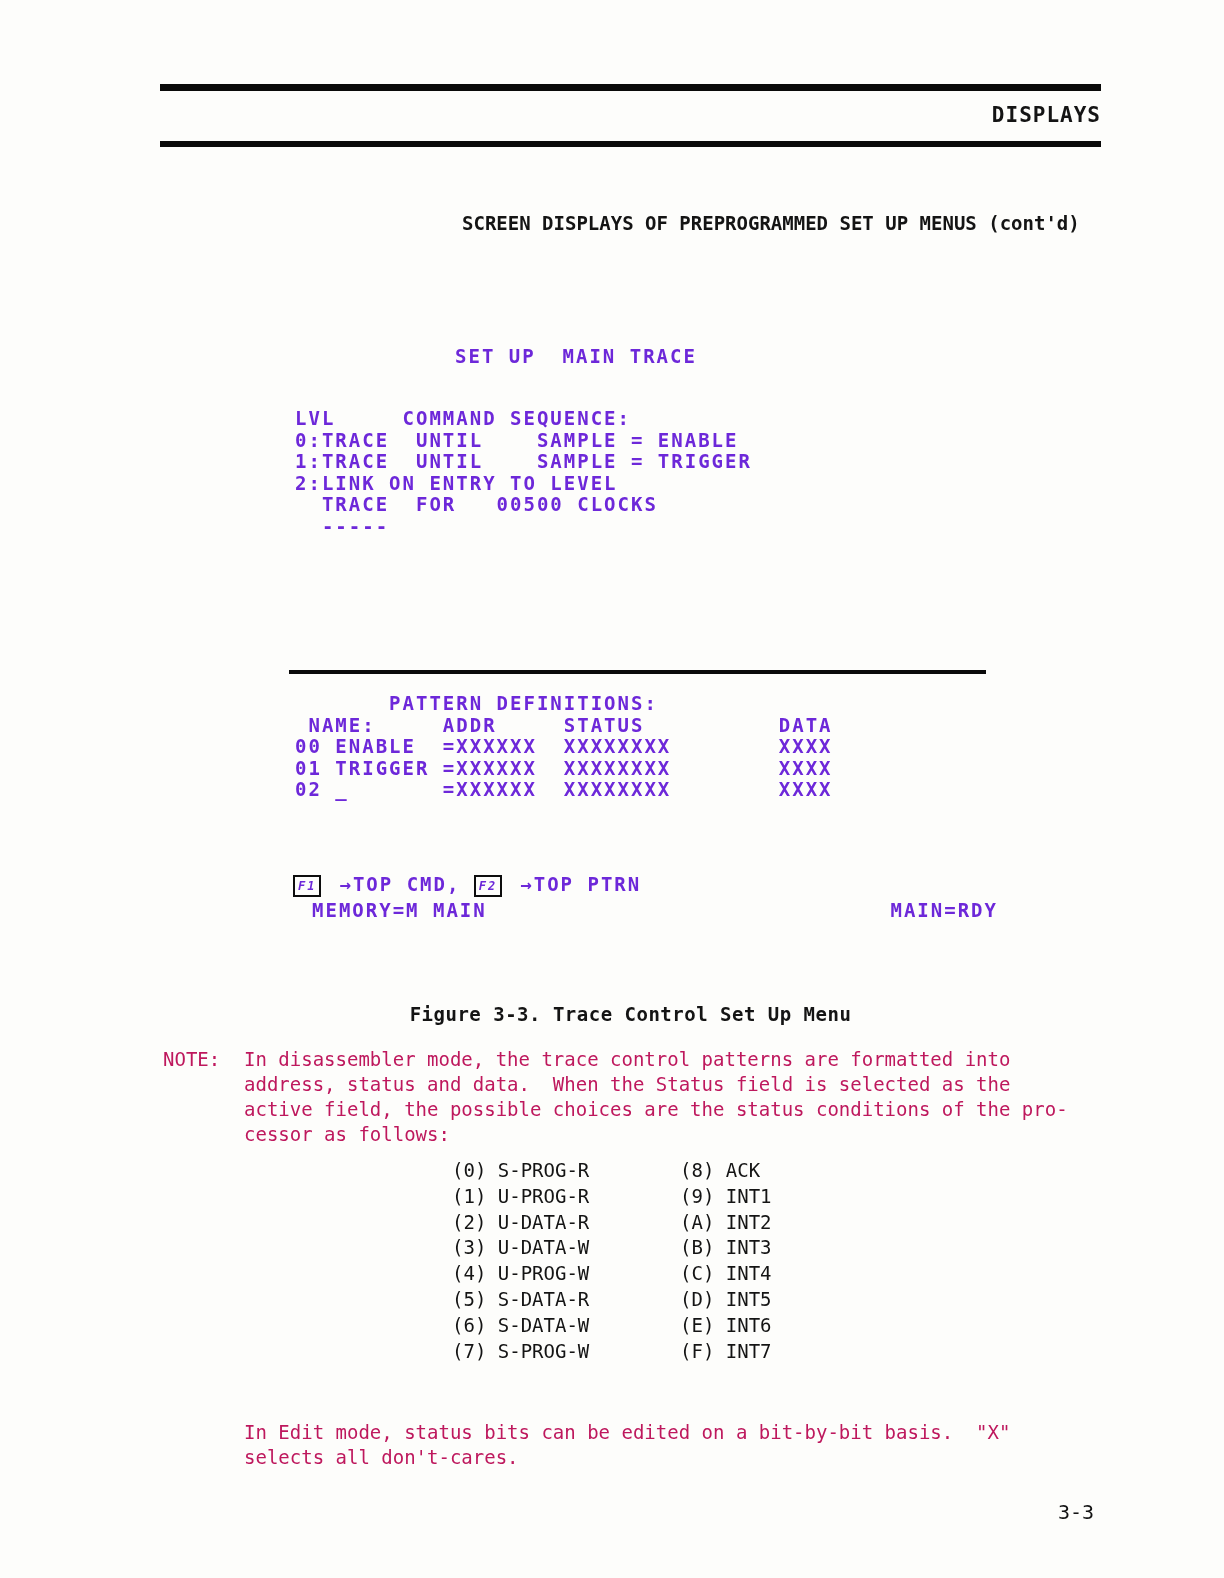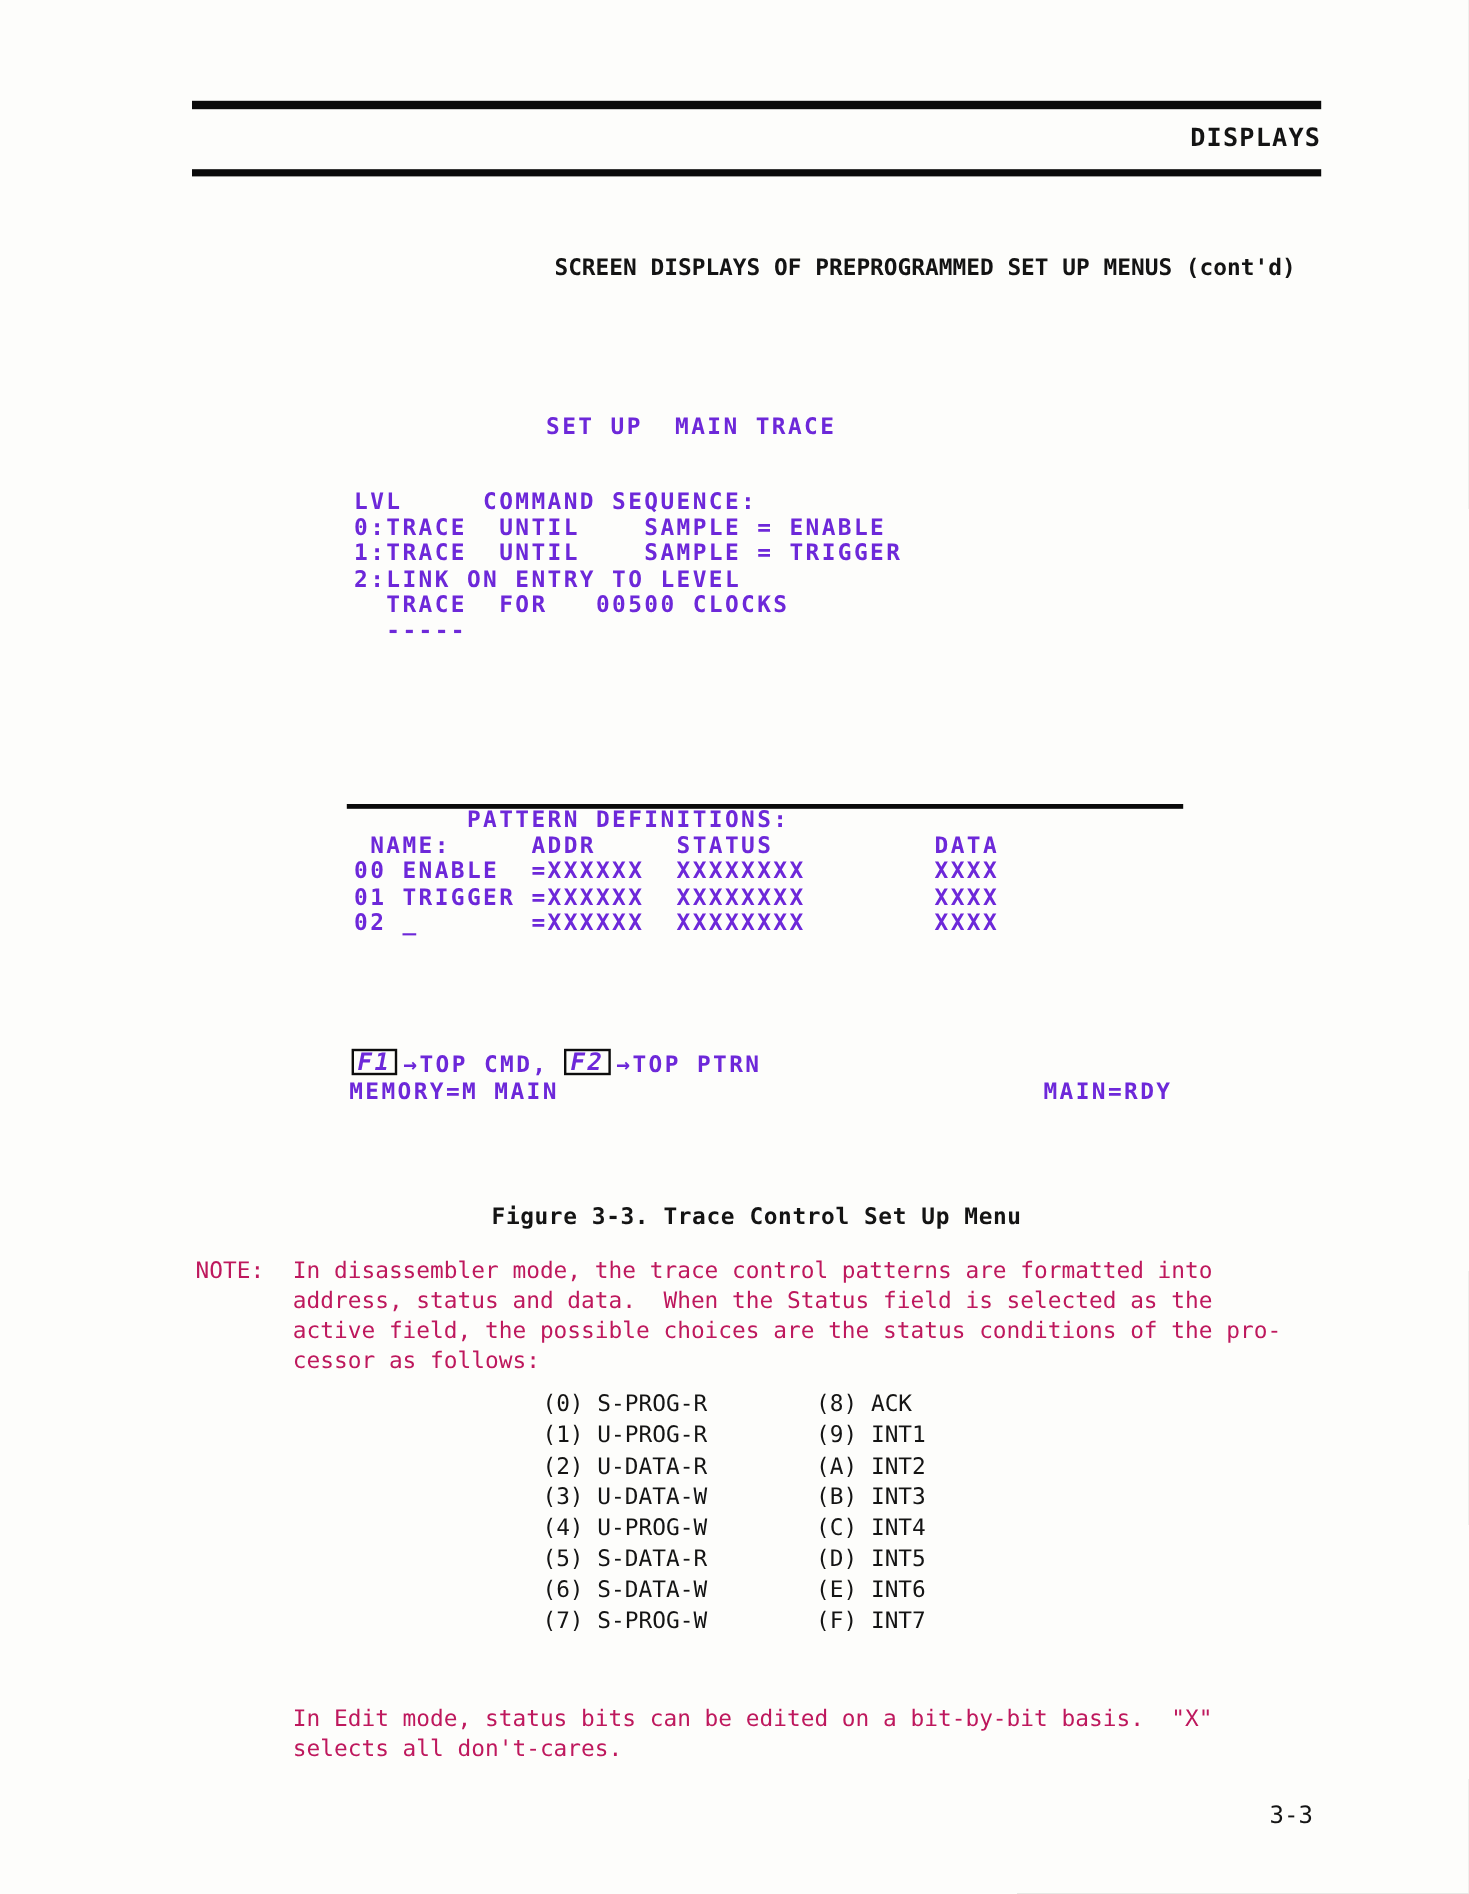--- a/index.html
+++ b/index.html
@@ -62,40 +62,40 @@
     position: absolute;
     left: 289px;
     top: 670px;
     width: 697px;
     height: 4px;
     background: #0a0a0a;
   }
   .pattern-block {
     position: absolute;
     left: 295px;
-    top: 654px;
+    top: 674px;
   }
   .fkeys-line {
     position: absolute;
     left: 293px;
     top: 874px;
   }
   .fkey-badge {
     display: inline-block;
     border: 2px solid #0d0d0d;
     padding: 0 3px;
-    margin-right: 5px;
+    margin-right: 18px;
     font-style: italic;
-    font-size: 20px;
+    font-size: 12px;
     line-height: 18px;
     vertical-align: 1px;
   }
   .memory-line {
     position: absolute;
-    left: 291px;
+    left: 312px;
     top: 900px;
     width: 686px;
     display: flex;
     justify-content: space-between;
   }
   .figure-caption {
     position: absolute;
     left: 160px;
     top: 1003px;
     width: 941px;

